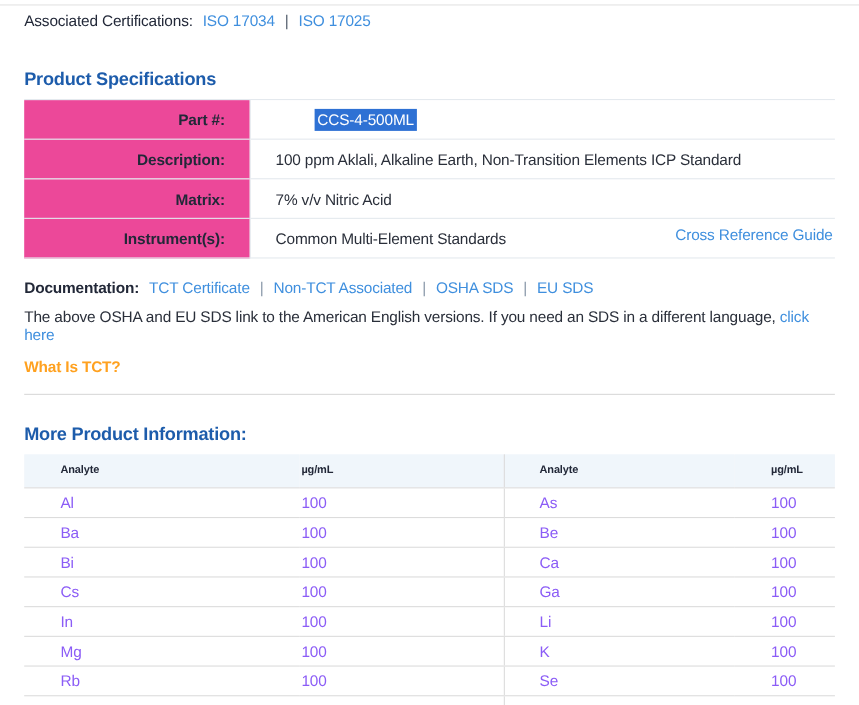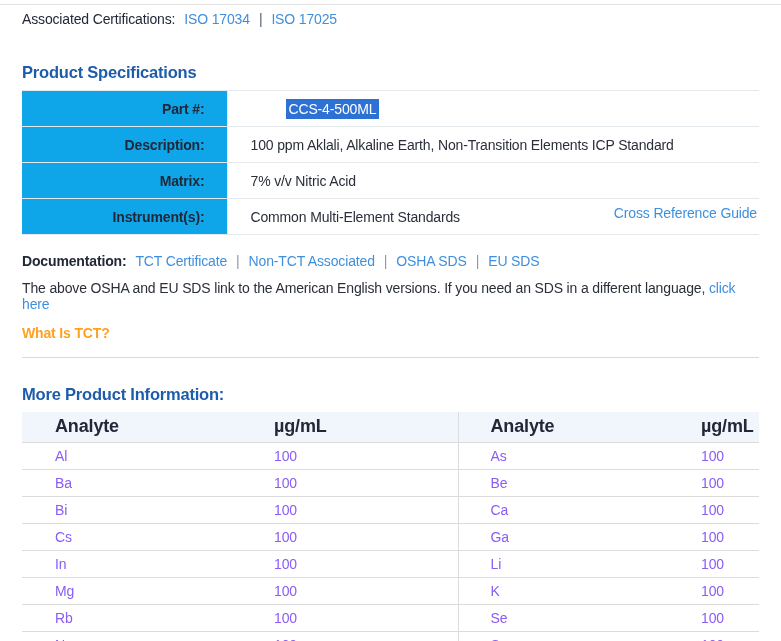--- a/index.html
+++ b/index.html
@@ -45,21 +45,21 @@
   }
   table.spec-table td {
     height: 36px;
     border-top: 1px solid #e4e9ee;
     font-size: 14px;
     vertical-align: middle;
   }
   table.spec-table tr:last-child td { border-bottom: 1px solid #e4e9ee; }
   td.spec-label {
     width: 205px;
-    background: #0ea5e9;
+    background: #ec4899;
     border-right: 1px solid #e4e9ee;
     text-align: right;
     padding-right: 22px;
     font-weight: bold;
     color: #222838;
   }
   td.spec-value { padding-left: 23px; color: #2a2f3a; }
   .highlight {
     background: #2e71d4;
     color: #ffffff;
@@ -93,21 +93,21 @@
   
   table.analyte-table {
     margin-top: 8px;
     width: 737px;
     border-collapse: collapse;
     table-layout: fixed;
   }
   table.analyte-table th {
     background: #f0f6fb;
     height: 30px;
-    font-size: 18px;
+    font-size: 10px;
     font-weight: bold;
     color: #222838;
     text-align: left;
     vertical-align: middle;
   }
   table.analyte-table td {
     height: 27px;
     font-size: 14px;
     color: #8b5cf6;
     border-bottom: 1px solid #dcdcdc;

